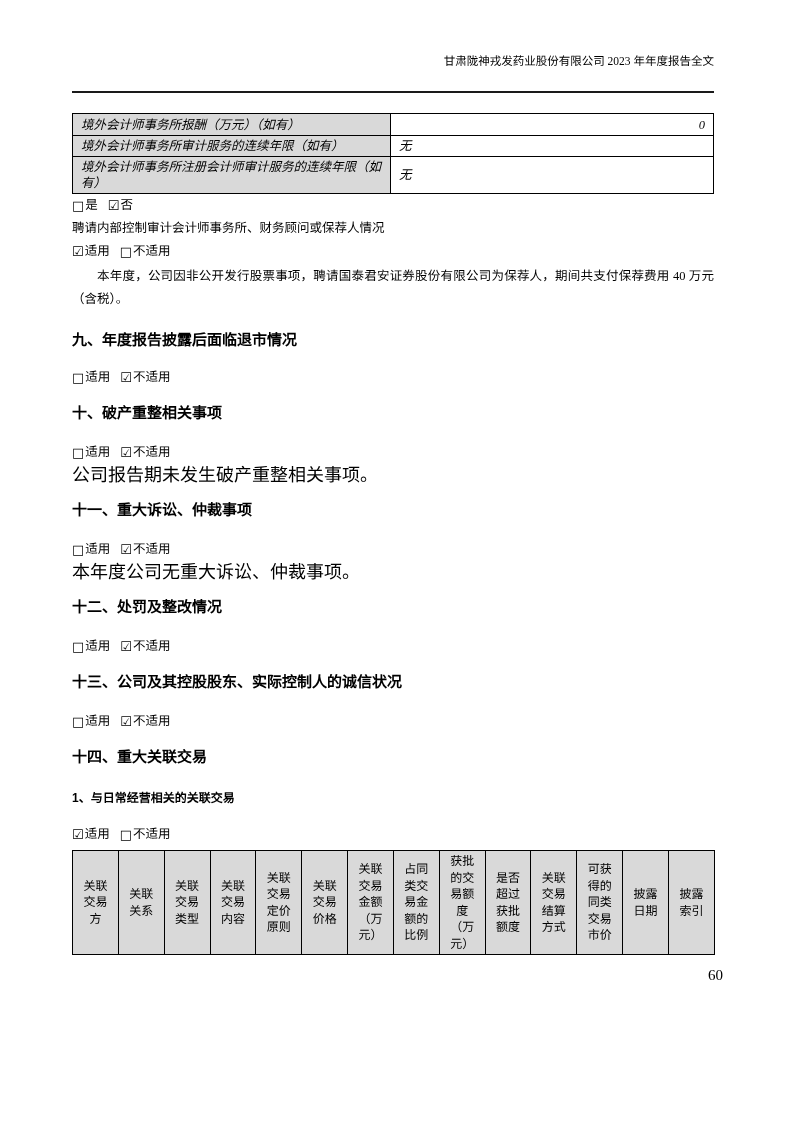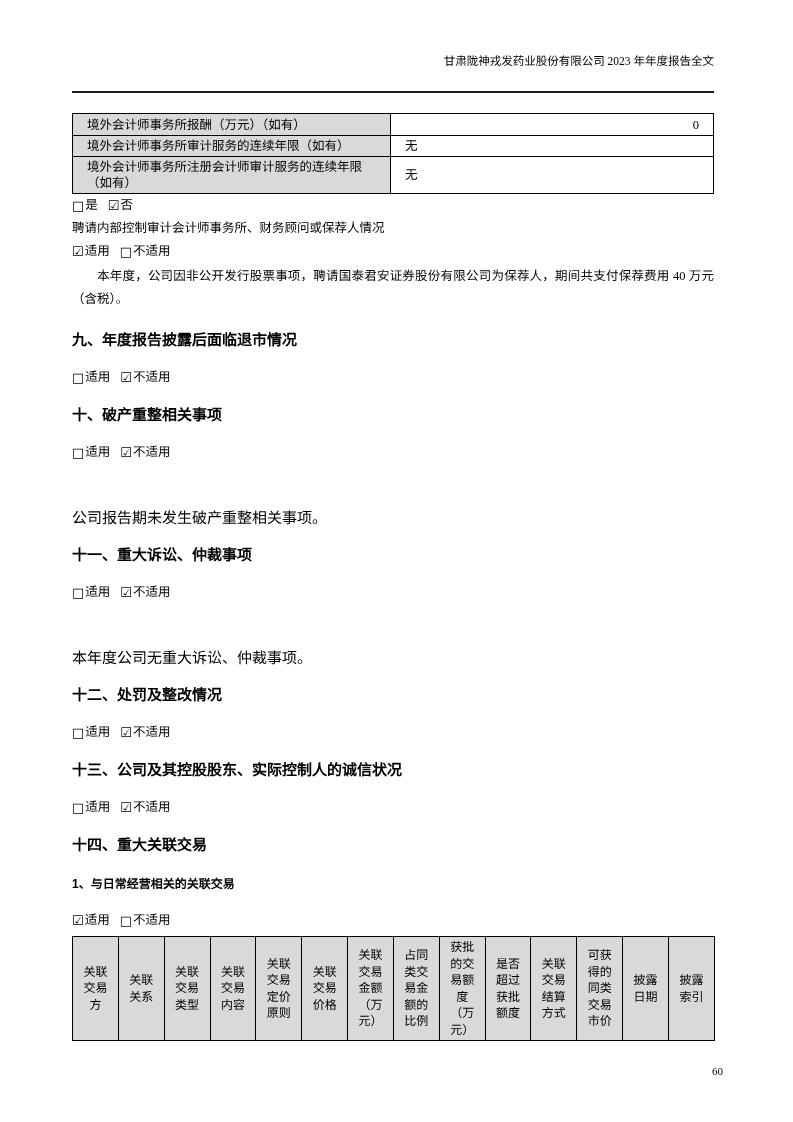--- a/index.html
+++ b/index.html
@@ -21,22 +21,23 @@
     font-size: 11.5px;
     line-height: 15px;
   }
 
   
   table { border-collapse: collapse; table-layout: fixed; }
   .audit-table { width: 642px; margin-top: 20px; font-size: 12.5px; }
   .audit-table td {
     border: 1px solid #000000;
     vertical-align: middle;
-    padding: 2px 14px;
+    padding: 2px 8px;
     line-height: 16px;
+    font-style: italic;
   }
   .audit-table td.label { background: #d9d9d9; width: 318px; }
   .audit-table td.value { background: #ffffff; }
   .audit-table tr.r1 td { height: 22px; }
   .audit-table tr.r2 td { height: 21px; }
   .audit-table tr.r3 td { height: 22px; }
   .audit-table tr.r4 td { height: 37px; }
   .audit-table td.value.num { text-align: right; }
 
   
@@ -58,23 +59,23 @@
     text-align: justify;
   }
 
   
   h2 {
     font-family: "Liberation Sans", "DejaVu Sans", sans-serif;
     font-size: 15px; font-weight: bold;
     line-height: 20px;
     margin-top: 20px;
   }
-  h2.tight { margin-top: 16px; }
+  h2.tight { margin-top: 16px; font-family: Liberation Mono, monospace; }
   .sec-opts { margin-top: 16px; font-size: 12.5px; line-height: 22px; }
-  .note { font-size: 15px; line-height: 22px; margin-top: 43px; }
+  .note { font-size: 18px; line-height: 22px; }
   h3 {
     font-family: "Liberation Sans", "DejaVu Sans", sans-serif;
     font-size: 12px; font-weight: bold;
     line-height: 18px;
     margin-top: 20px;
   }
 
   
   .rel-table { width: 643px; margin-top: 4px; }
   .rel-table th {
@@ -84,23 +85,23 @@
     font-size: 12px;
     line-height: 16.5px;
     text-align: center;
     vertical-align: middle;
     white-space: pre-line;
     padding: 2px 0;
     height: 102px;
   }
 
   .page-number {
-    margin-top: 24px;
+    margin-top: 12px;
     text-align: right;
-    font-size: 11px;
+    font-size: 15px;
     margin-right: -9px;
   }
 </style>
 </head>
 <body>
 
 <div class="page">
 
   <div class="doc-header">
     <span>甘肃陇神戎发药业股份有限公司 2023 年年度报告全文</span>

